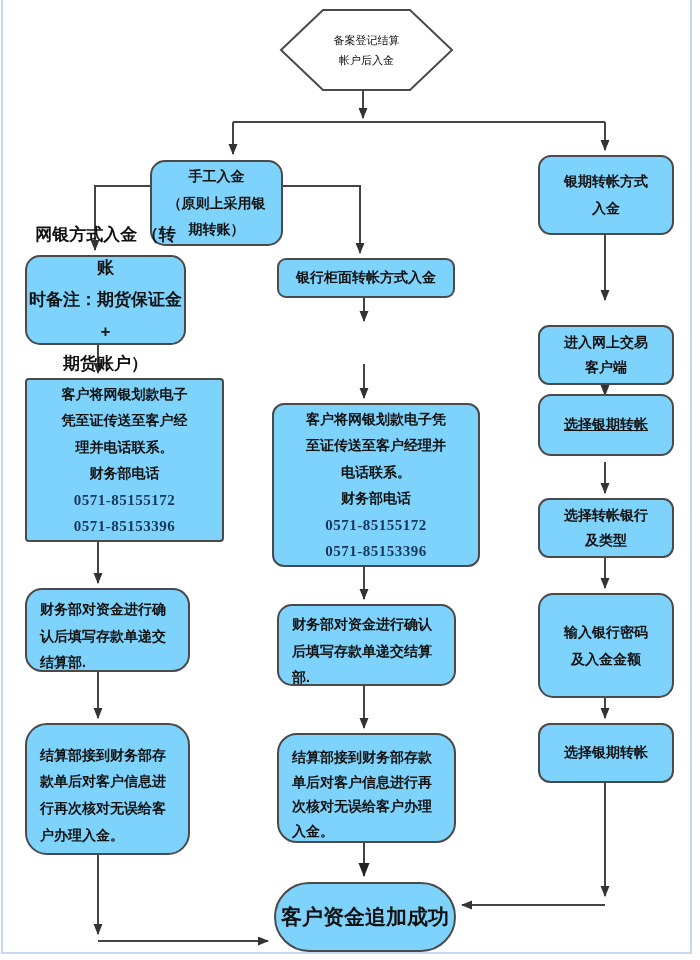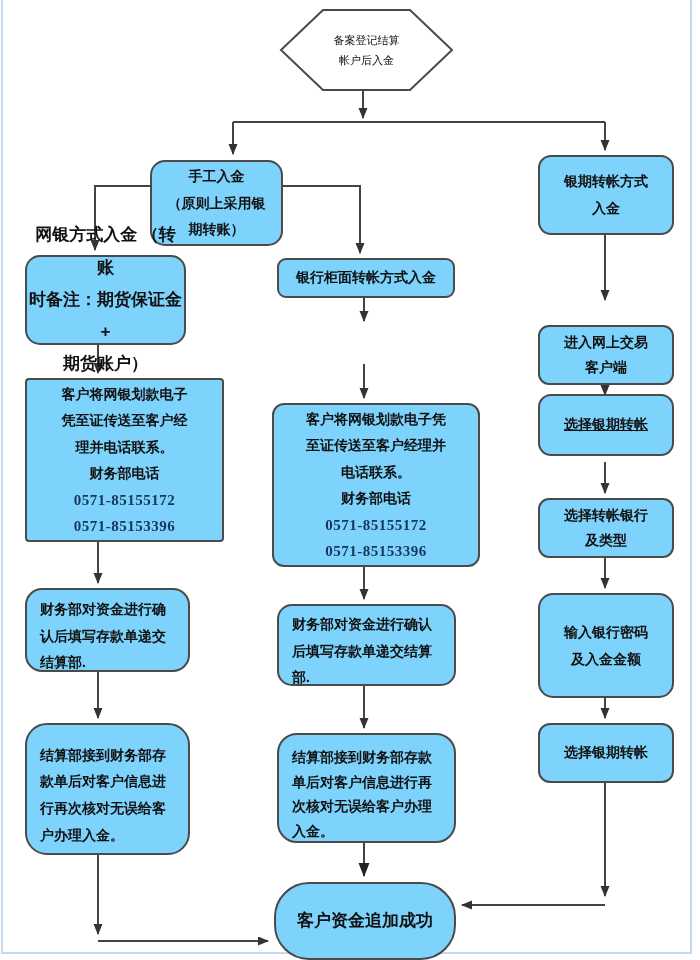--- a/index.html
+++ b/index.html
@@ -170,17 +170,17 @@
 户办理入金。</span>
   </div>
 
   <div class="node align-left" style="left:277px;top:733px;width:179px;height:110px;border-radius:20px;line-height:1.75;">
     <span class="node-text">结算部接到财务部存款
 单后对客户信息进行再
 次核对无误给客户办理
 入金。</span>
   </div>
 
-  <div class="node" style="left:274px;top:882px;width:182px;height:78px;border-radius:35px;font-size:17px;">
+  <div class="node" style="left:274px;top:882px;width:182px;height:70px;border-radius:35px;font-size:21px;">
     <span class="node-text">客户资金追加成功</span>
   </div>
 
 </div>
 
 </body></html>

